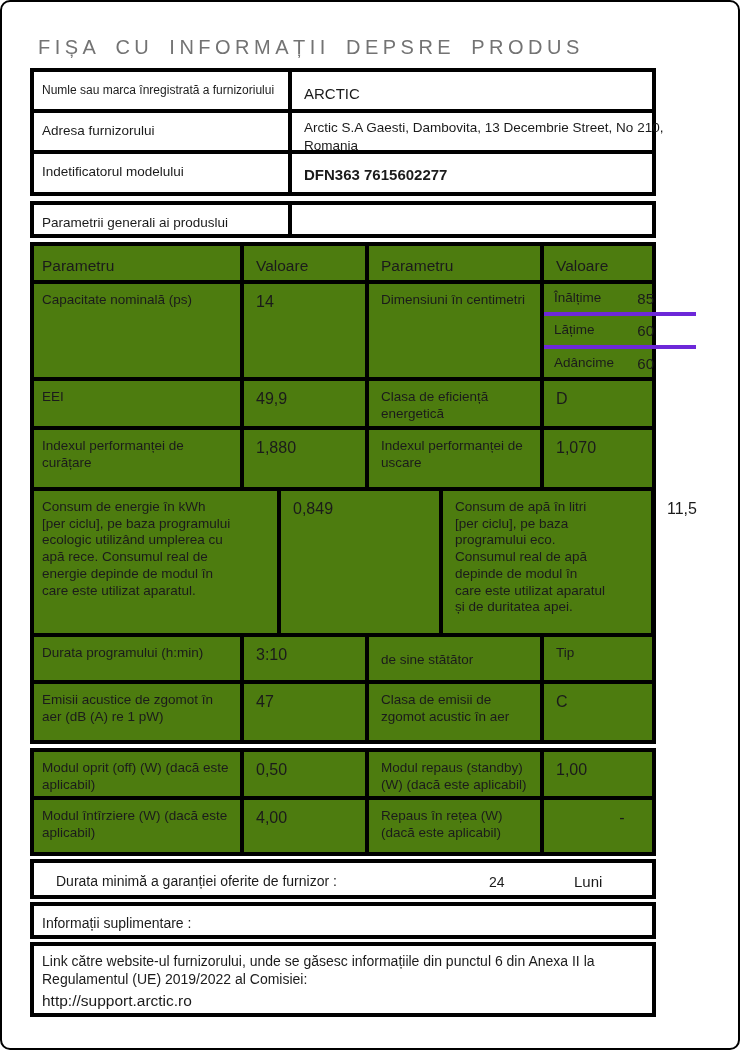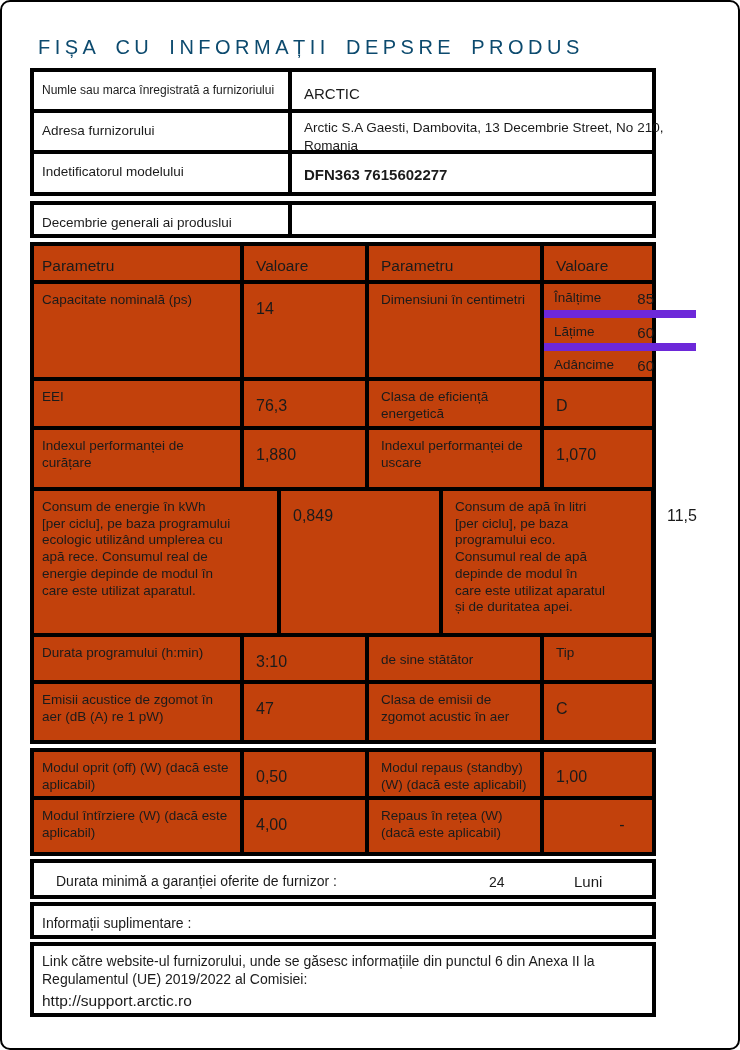--- a/index.html
+++ b/index.html
@@ -14,21 +14,21 @@
   }
   .page-frame {
     position:absolute; inset:0;
     border:2px solid #000; border-radius:10px;
     pointer-events:none;
   }
   .title {
     margin:36px 0 0 38px;
     font-size:20px; font-weight:normal;
     letter-spacing:4.5px; word-spacing:6px;
-    color:#0c4a6e; line-height:1.1;
+    color:#737373; line-height:1.1;
   }
   .tablewrap { width:626px; margin:10px 0 0 30px; }
 
   
   .sup-row {
     display:grid; grid-template-columns:254px 408px;
     border:4px solid #000; background:#fff; box-sizing:border-box;
   }
   .sup-row + .sup-row { margin-top:-4px; }
   .sup-row.gap-above { margin-top:5px; }
@@ -38,45 +38,45 @@
   .sup-r4 { height:37px; }
   .sup-label { padding:10px 6px 0 8px; font-size:13.5px; line-height:1.22; box-sizing:border-box; }
   .sup-r1 .sup-label { font-size:12px; padding-top:11px; }
   .sup-value { border-left:4px solid #000; padding:6px 10px 0 12px; font-size:13.5px; line-height:1.3; box-sizing:border-box; }
   .sup-r1 .sup-value { font-size:15px; padding-top:12px; }
   .sup-r3 .sup-value { font-size:15px; font-weight:bold; padding-top:11px; }
 
   
   .m-row {
     display:grid; grid-template-columns:206px 125px 175px 156px;
-    border:4px solid #000; background:#c2410c; box-sizing:border-box;
+    border:4px solid #000; background:#4d7c0f; box-sizing:border-box;
   }
   .m-row + .m-row { margin-top:-4px; }
   .m-row.gap-above { margin-top:4px; }
   .m-first { margin-top:4px !important; }
   .r-head { height:42px; }
   .r-cap  { height:101px; }
   .r-eei  { height:53px; }
   .r-idx  { height:65px; }
   .r-cons { height:150px;gap:37px; }
   .r-dur  { height:51px; }
   .r-emi  { height:64px; }
   .r-off  { height:52px; }
   .r-del  { height:60px; }
   .cell { padding:8px 8px 0 8px; font-size:13.5px; line-height:1.24; box-sizing:border-box; overflow:hidden; }
   .cell.bl { border-left:4px solid #000; padding-left:12px; }
   .head-cell { font-size:15.5px; padding-top:10px; }
-  .val { font-size:16px; padding-top:15px; }
+  .val { font-size:16px; padding-top:8px; }
   .val-small { font-size:13.5px; padding-top:15px; }
   .val-center { text-align:center; padding-left:0; }
 
   
   .dims { display:flex; flex-direction:column; border-left:4px solid #000; box-sizing:border-box; padding:0; }
   .dim-row { flex:1; display:flex; justify-content:space-between; align-items:flex-start; padding:6px 42px 0 10px; box-sizing:border-box; }
-  .dim-row + .dim-row { border-top:8px solid #6d28d9; }
+  .dim-row + .dim-row { border-top:4px solid #6d28d9; }
   .dim-label { font-size:13.5px; }
   .dim-value { font-size:15px; }
 
   
   .wide-box { border:4px solid #000; background:#fff; box-sizing:border-box; position:relative; }
   .gar-box { height:40px; margin-top:3px; }
   .gar-label { position:absolute; left:22px; top:10px; font-size:14px; }
   .gar-value { position:absolute; left:455px; top:11px; font-size:14px; }
   .gar-unit { position:absolute; left:540px; top:10px; font-size:15px; }
   .info-box { height:37px; margin-top:3px; }
@@ -100,21 +100,21 @@
     </div>
     <div class="sup-row sup-r2">
       <div class="sup-label">Adresa furnizorului</div>
       <div class="sup-value">Arctic S.A  Gaesti, Dambovita, 13 Decembrie Street, No 210, Romania</div>
     </div>
     <div class="sup-row sup-r3">
       <div class="sup-label">Indetificatorul modelului</div>
       <div class="sup-value">DFN363 7615602277</div>
     </div>
     <div class="sup-row sup-r4 gap-above">
-      <div class="sup-label">Decembrie generali ai produslui</div>
+      <div class="sup-label">Parametrii generali ai produslui</div>
       <div class="sup-value"></div>
     </div>
   </div>
 
   <div class="tablewrap" style="margin-top:0">
     <div class="m-row r-head m-first">
       <div class="cell head-cell">Parametru</div>
       <div class="cell head-cell bl">Valoare</div>
       <div class="cell head-cell bl">Parametru</div>
       <div class="cell head-cell bl">Valoare</div>
@@ -135,21 +135,21 @@
         </div>
         <div class="dim-row">
           <span class="dim-label">Adâncime</span>
           <span class="dim-value">60</span>
         </div>
       </div>
     </div>
 
     <div class="m-row r-eei">
       <div class="cell">EEI</div>
-      <div class="cell bl val">76,3</div>
+      <div class="cell bl val">49,9</div>
       <div class="cell bl">Clasa de eficiență energetică</div>
       <div class="cell bl val">D</div>
     </div>
 
     <div class="m-row r-idx">
       <div class="cell">Indexul performanței de curățare</div>
       <div class="cell bl val">1,880</div>
       <div class="cell bl">Indexul performanței de uscare</div>
       <div class="cell bl val">1,070</div>
     </div>

